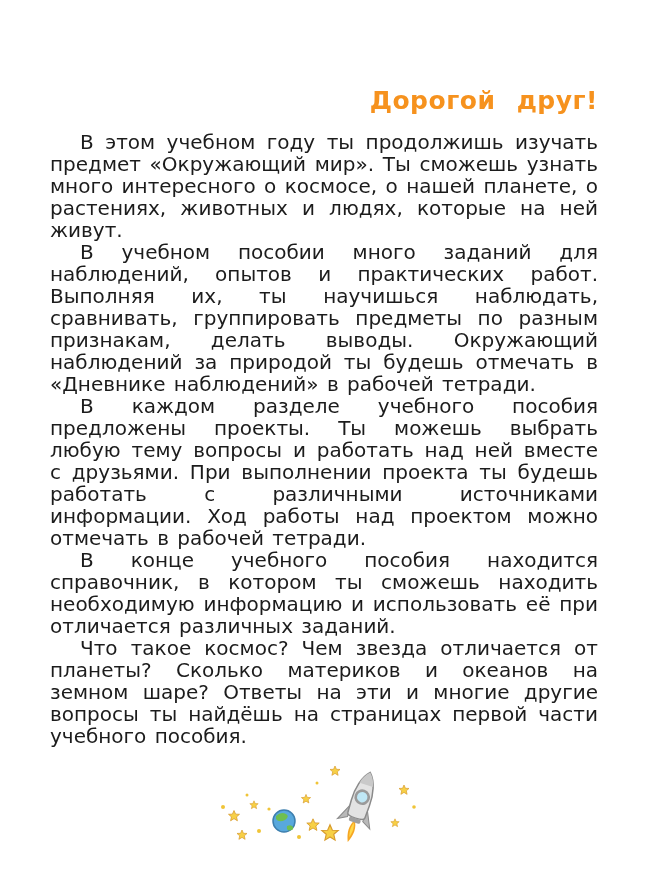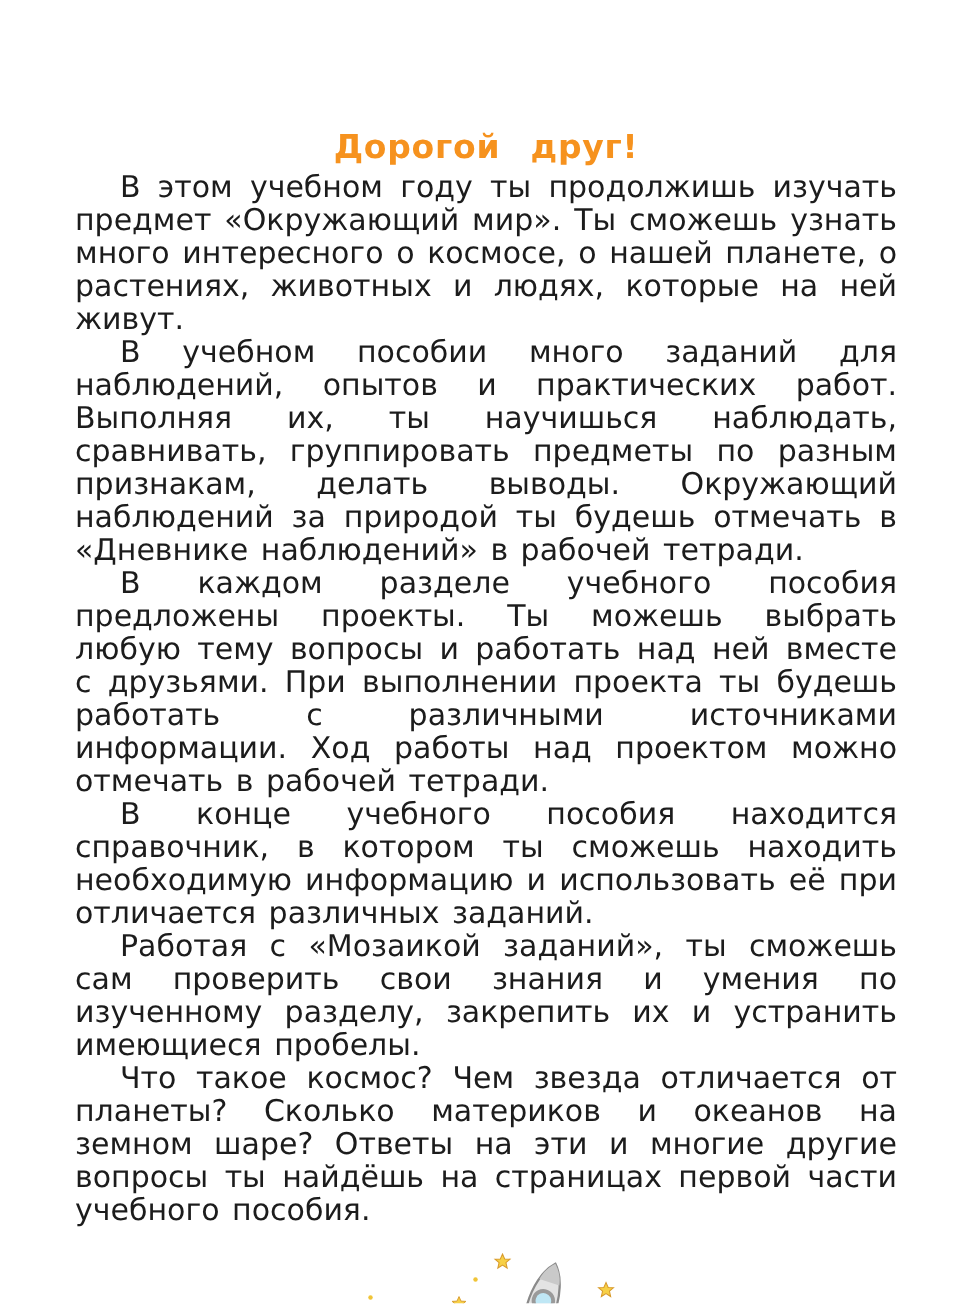--- a/index.html
+++ b/index.html
@@ -7,23 +7,23 @@
     position:relative;
     width:650px;height:869px;
     box-sizing:border-box;
     padding:86px 52px 0 50px;
     background:#ffffff;
     overflow:hidden;
     font-family:"DejaVu Sans","Liberation Sans",sans-serif;
     color:#1c1c1c;
   }
   .title{
-    margin:0 0 2px 0;
-    text-align:center;
-    font-size:22px;
+    margin:0 0 16px 0;
+    text-align:right;
+    font-size:25px;
     font-weight:bold;
     color:#f6921e;
     word-spacing:12px;
     letter-spacing:0.5px;
   }
   .para{
     margin:0;
     font-size:20px;
     line-height:22px;
     text-align:justify;
@@ -42,21 +42,20 @@
 <body>
 
 <div class="page">
 
   <h1 class="title">Дорогой друг!</h1>
 
   <p class="para">В этом учебном году ты продолжишь изучать предмет «Окружающий мир». Ты сможешь узнать много интересного о космосе, о нашей планете, о растениях, животных и людях, которые на ней живут.</p>
   <p class="para">В учебном пособии много заданий для наблюдений, опытов и практических работ. Выполняя их, ты научишься наблюдать, сравнивать, группировать предметы по разным признакам, делать выводы. Окружающий наблюдений за природой ты будешь отмечать в «Дневнике наблюдений» в рабочей тетради.</p>
   <p class="para">В каждом разделе учебного пособия предложены проекты. Ты можешь выбрать любую тему вопросы и работать над ней вместе с друзьями. При выполнении проекта ты будешь работать с различными источниками информации. Ход работы над проектом можно отмечать в рабочей тетради.</p>
   <p class="para">В конце учебного пособия находится справочник, в котором ты сможешь находить необходимую информацию и использовать её при отличается различных заданий.</p>
-  <p class="para">Работая с «Мозаикой заданий», ты сможешь сам проверить свои знания и умения по изученному разделу, закрепить их и устранить имеющиеся пробелы.</p>
   <p class="para">Что такое космос? Чем звезда отличается от планеты? Сколько материков и океанов на земном шаре? Ответы на эти и многие другие вопросы ты найдёшь на страницах первой части учебного пособия.</p>
 
   <div class="illustration">
     <svg width="230" height="105" viewBox="0 0 230 105">
       <defs>
         <polygon id="star5" points="0,-10 2.9,-3.4 10,-3.1 4.6,1.6 6.2,8.7 0,4.8 -6.2,8.7 -4.6,1.6 -10,-3.1 -2.9,-3.4"></polygon>
       </defs>
 
       <g fill="#f0c437">
         <circle cx="14" cy="52" r="2"></circle>

